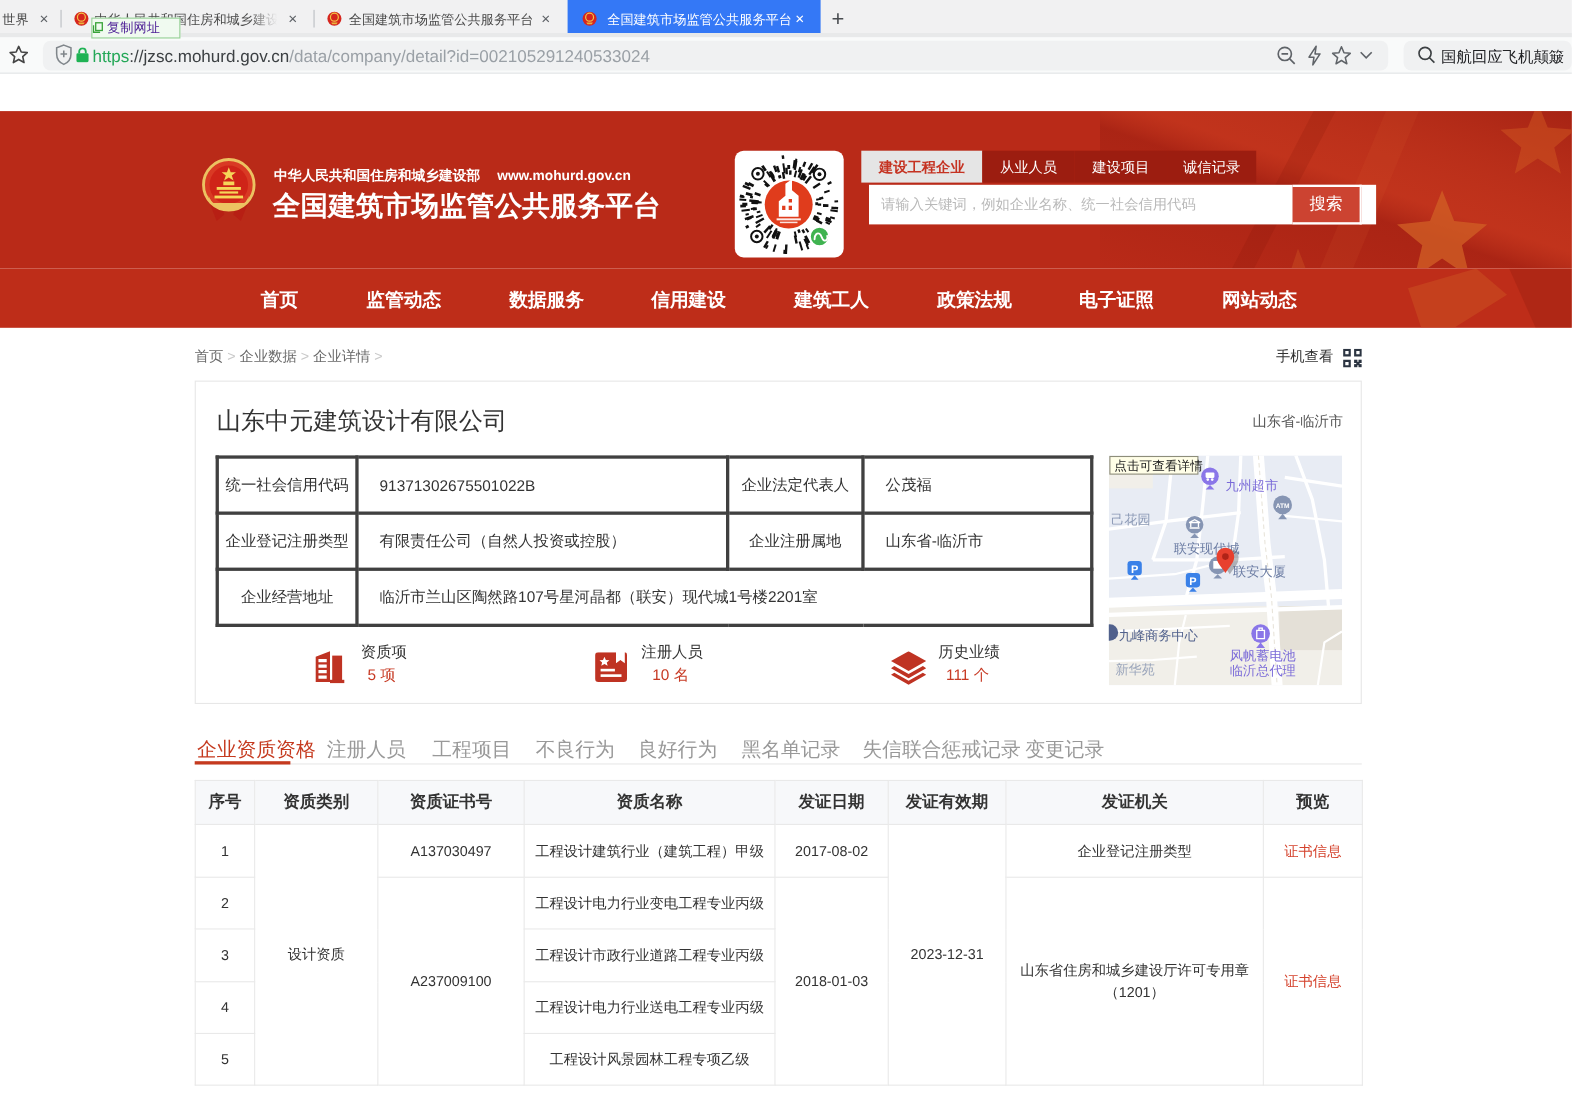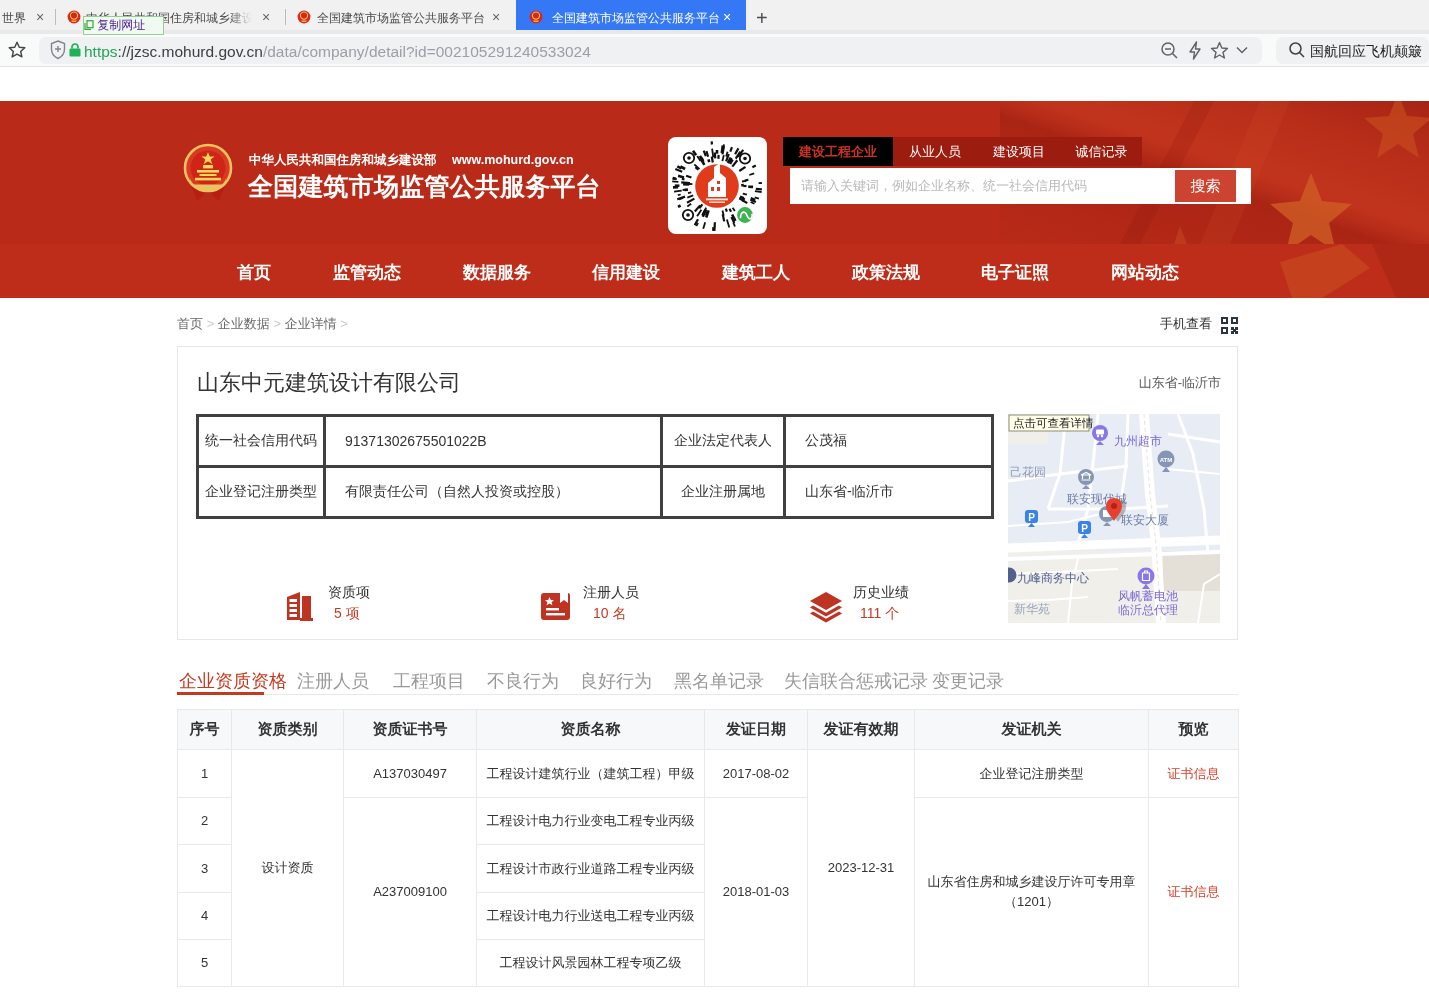--- a/index.html
+++ b/index.html
@@ -26,21 +26,21 @@
 #rednav  { left:0; top:244px; width:1429px; height:54px; background:#be2d19; overflow:hidden; }
 .navitem { position:absolute; top:17px; font-size:17px; font-weight:700; color:#fff; }
 
 #sitetitle1 { position:absolute; left:249px; top:51px; color:#fff; font-size:12.5px; font-weight:700; letter-spacing:0;}
 #siteurl    { position:absolute; left:452px; top:51.5px; color:#fff; font-size:12.5px; font-weight:700; }
 #sitetitle2 { position:absolute; left:248px; top:69px; color:#fff; font-size:25px; font-weight:700; letter-spacing:0.2px; }
 
 #qrbox { position:absolute; left:668px; top:36px; width:99px; height:97px; background:#fff; border-radius:8px; }
 
 .stab { position:absolute; top:36px; height:29px; font-size:13px; color:#fff; text-align:center; line-height:29px; background:#9c1d10; }
-#stab1 { left:783px; width:110px; background:#000000; color:#c53322; font-weight:700; }
+#stab1 { left:783px; width:110px; background:#e5e5e5; color:#c53322; font-weight:700; }
 #sinput { position:absolute; left:790px; top:67px; width:461px; height:36px; background:#fff; line-height:36px; font-size:13px; color:#b9b9b9; padding-left:11px; }
 #sbtn { position:absolute; left:1175px; top:67px; width:63px; height:36px; background:#cc4331; border:2px solid #fff; border-left:none; color:#fff; font-size:15px; text-align:center; line-height:32px; }
 
 
 .bc { position:absolute; top:315px; font-size:13px; color:#696969; }
 .bcsep { color:#c9c9c9; }
 
 
 #card1 { left:177px; top:346px; width:1061px; height:294px; border:1px solid #e7e7e7; background:#fff; }
 #cname { position:absolute; left:19px; top:21px; font-size:22px; color:#333; }
@@ -340,20 +340,24 @@
           <td class="val">91371302675501022B</td>
           <td class="lbl">企业法定代表人</td>
           <td class="val">公茂福</td>
         </tr>
     <tr>
           <td class="lbl">企业登记注册类型</td>
           <td class="val">有限责任公司（自然人投资或控股）</td>
           <td class="lbl">企业注册属地</td>
           <td class="val">山东省-临沂市</td>
         </tr>
+    <tr>
+          <td class="lbl">企业经营地址</td>
+          <td class="val" colspan="3">临沂市兰山区陶然路107号星河晶都（联安）现代城1号楼2201室</td>
+        </tr>
   </tbody>
     </table>
 
   <div class="stat" style="left:108px;">
     <svg style="margin-top:6px;" width="31" height="32" viewBox="0 0 31 32" fill="#bf3323">
         <path d="M1 7 L14 2 V30 L1 30 Z M3.5 9 H11 V12 H3.5 Z M3.5 14 H11 V17 H3.5 Z M3.5 19 H11 V22 H3.5 Z M3.5 24 H11 V27 H3.5 Z" fill-rule="evenodd"></path>
         <rect x="16" y="6" width="9" height="24"></rect>
         <rect x="14" y="28" width="13" height="3"></rect>
       </svg>
   </div>

